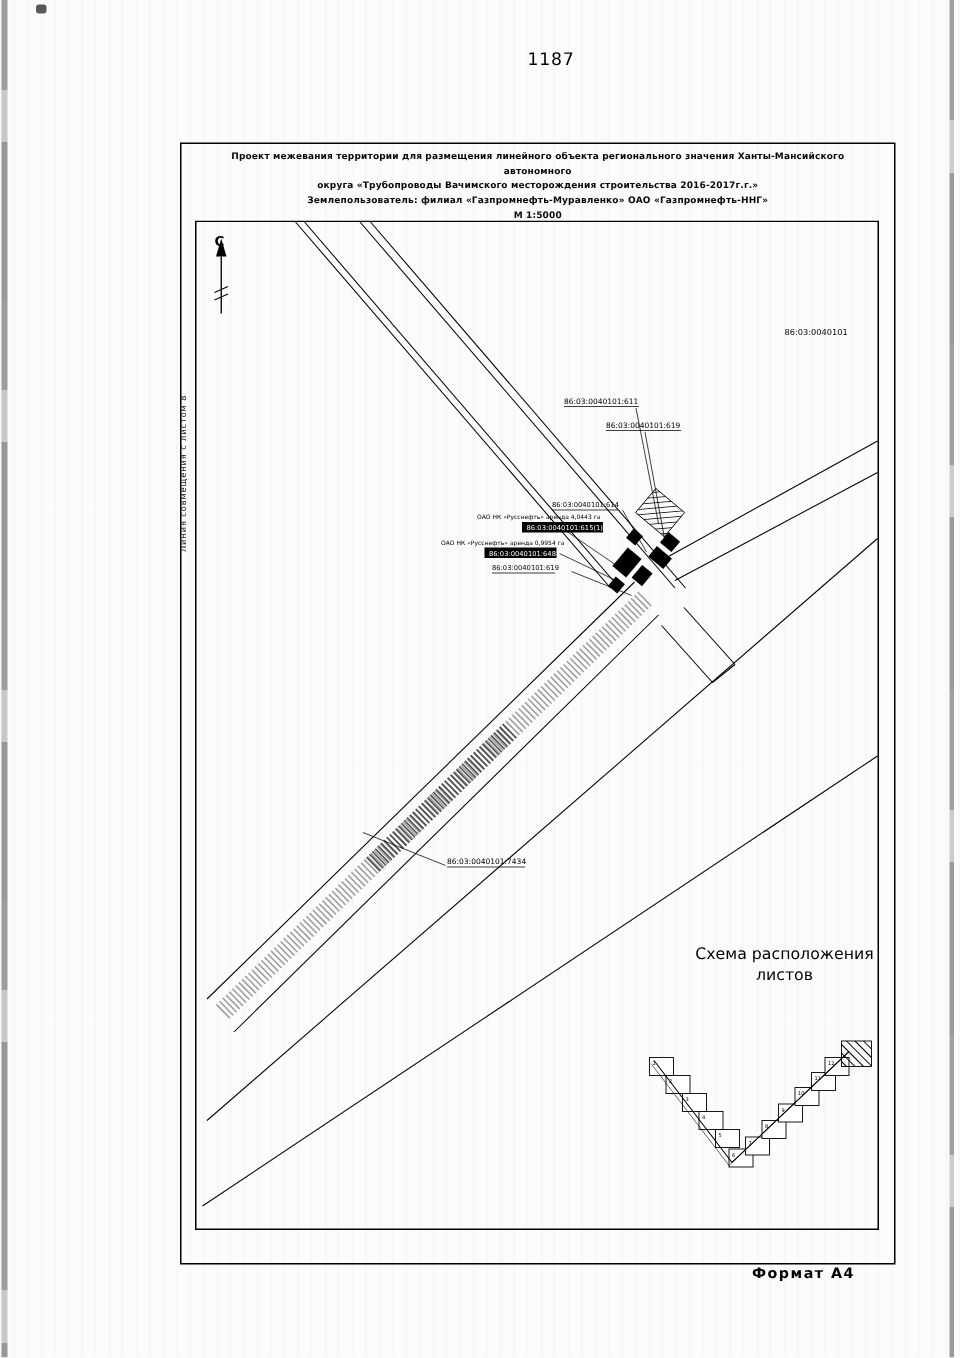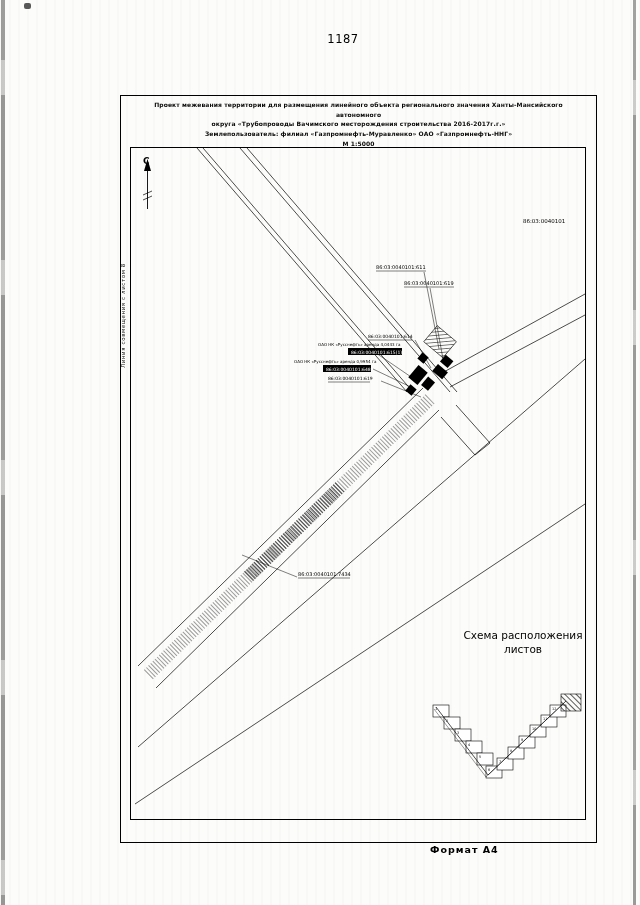--- a/index.html
+++ b/index.html
@@ -18,41 +18,41 @@
   .edge{position:absolute; top:0; height:905px;}
   .edge-left{left:1px; width:4px;
     background:repeating-linear-gradient(180deg,#2a2a2a 0 60px,#8a8a8a 60px 95px,#1c1c1c 95px 200px);
     opacity:.45;}
   .edge-right{left:633px; width:3px;
     background:repeating-linear-gradient(180deg,#333 0 80px,#909090 80px 115px,#222 115px 230px);
     opacity:.45;}
   .corner-blot{position:absolute; left:24px; top:3px; width:7px; height:6px; background:#222; border-radius:2px; opacity:.75;}
   .page-number{
     position:absolute; left:303px; top:32px; width:80px;
-    text-align:center; font-size:11.5px; letter-spacing:.5px;
+    text-align:right; font-size:11.5px; letter-spacing:.5px;
   }
   .doc-frame{
     position:absolute; left:120px; top:95px; width:477px; height:748px;
     border:1px solid #000; background:transparent;
   }
   .doc-header{ padding:4px 14px 0 14px; }
   .h-line{
     text-align:center; font-size:6px; font-weight:700; line-height:1.6;
     letter-spacing:.1px; color:#0a0a0a;
   }
   .h-scale{ margin-top:1px; }
   .edge-align-label{
     position:absolute; left:120px; top:232px; width:11px; height:168px;
     writing-mode:vertical-rl; transform:rotate(180deg);
     font-size:5.5px; letter-spacing:.6px; text-align:center; color:#111;
   }
   .map{ position:absolute; left:130px; top:147px; }
   .format-label{
     position:absolute; left:430px; top:844px; width:140px;
-    text-align:left; font-size:9.5px; font-weight:700; letter-spacing:1px;
+    text-align:right; font-size:9.5px; font-weight:700; letter-spacing:1px;
   }
   svg text{ font-family:"DejaVu Sans", sans-serif; }
 </style>
 </head>
 <body>
 
 <div class="scan-texture"></div>
 <div class="edge edge-left"></div>
 <div class="edge edge-right"></div>
 <div class="corner-blot"></div>

